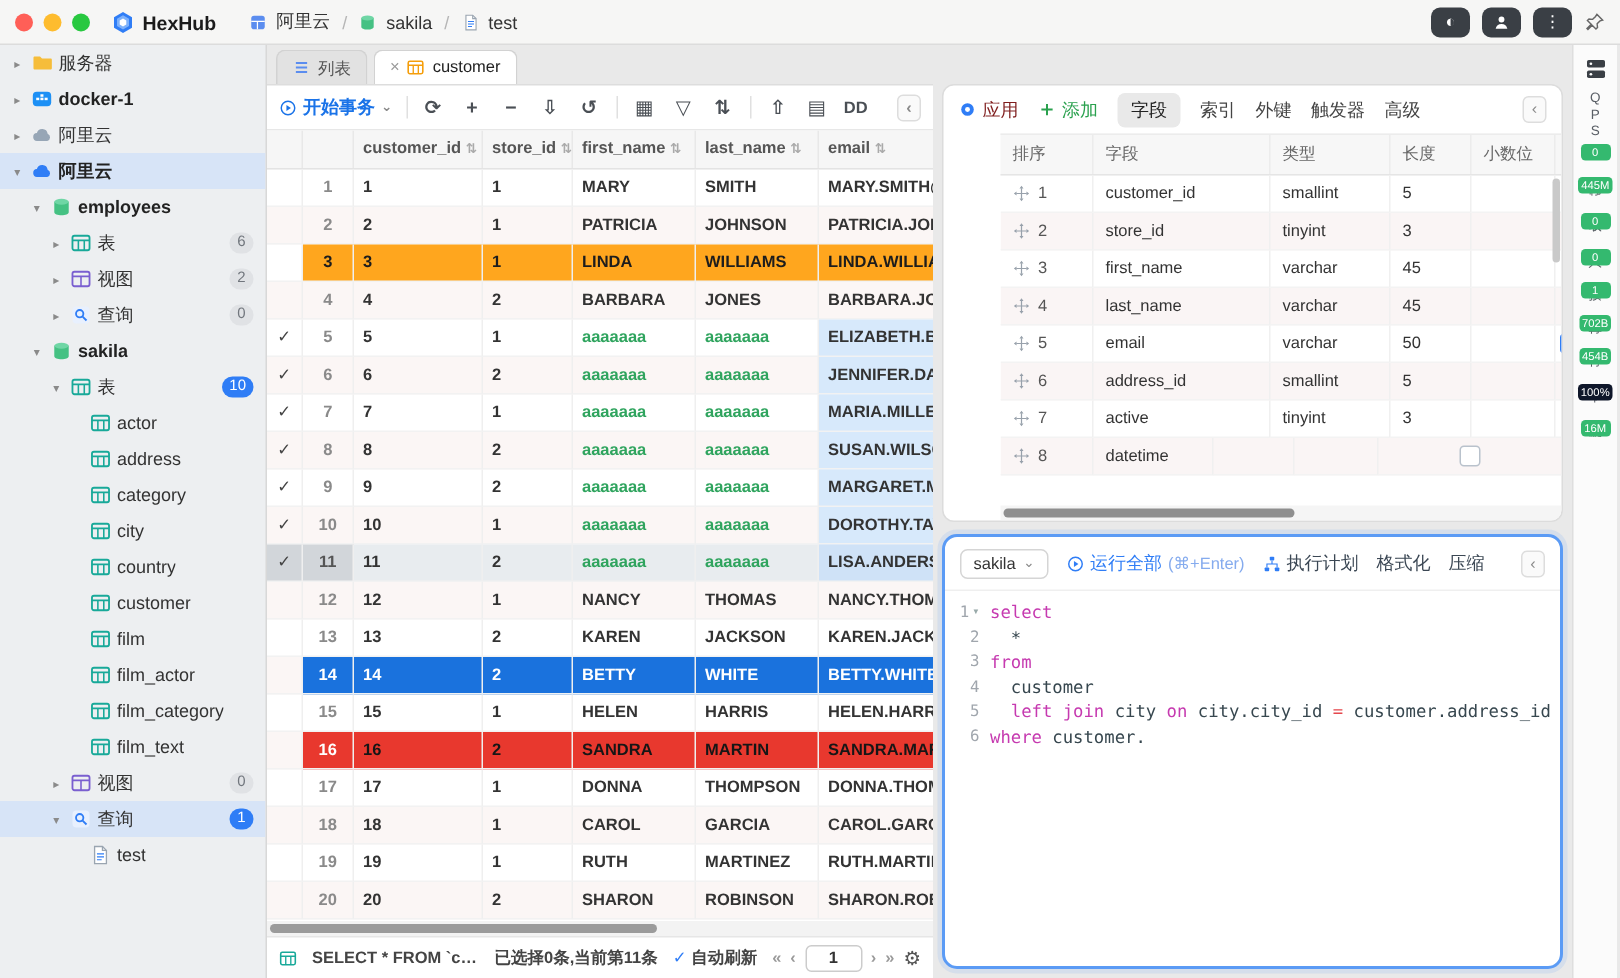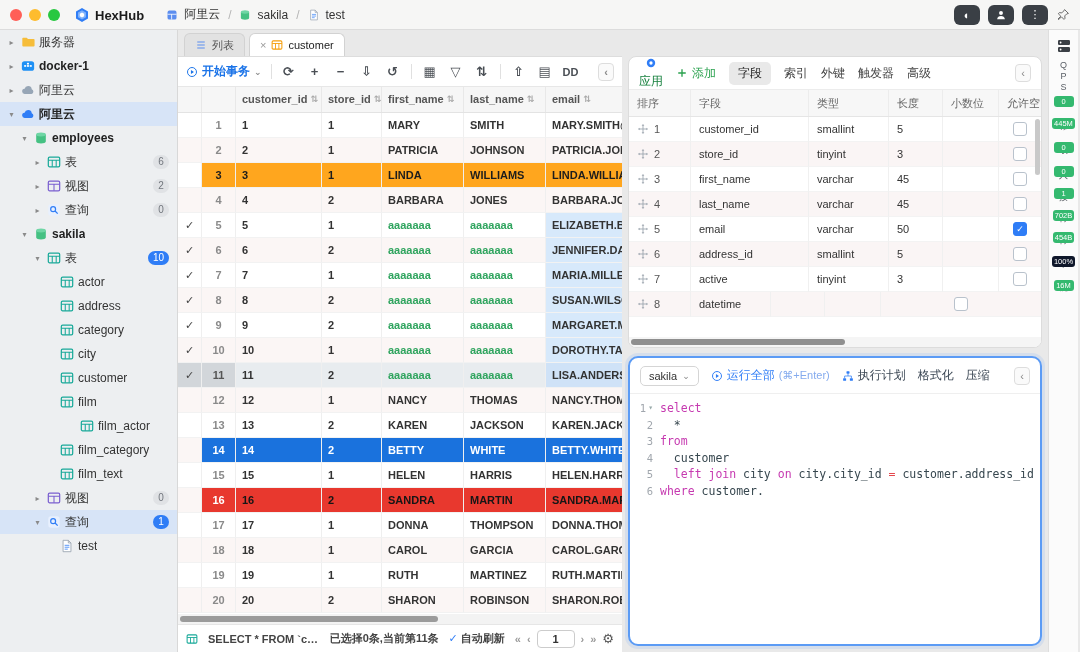--- a/index.html
+++ b/index.html
@@ -92,25 +92,25 @@
   .pagebox{width:38px;height:18px;border:1px solid #ccc;border-radius:4px;text-align:center;line-height:16px;font-size:11px;color:#333;background:#fff;}
   .gear{color:#555;font-size:13px;}
   .autoref{display:flex;align-items:center;gap:3px;}
   .autoref .chkmark{color:#2f7df6;font-size:11px;}
 
   
   .right{width:426px;flex:none;display:flex;flex-direction:column;padding:26px 6px 6px 6px;gap:8px;min-height:0;}
   .fieldpanel{height:292px;background:#fff;border:1px solid #dcdcdc;border-radius:8px;display:flex;flex-direction:column;overflow:hidden;flex:none;}
   .ftabs{height:32px;display:flex;align-items:center;gap:13px;padding:0 10px;font-size:12px;flex:none;}
   .ftab{display:flex;align-items:center;gap:4px;color:#444;}
-  .ftab.blue{color:#15803d;flex-direction:column;}
+  .ftab.blue{color:#7f1d1d;}
   .ftab.green{color:#2aa14e;}
   .ftab.active{background:#e9e9e9;border-radius:5px;padding:3px 9px;color:#222;}
   .ftabs .collapsebtn{margin-left:auto;}
-  .ftable{flex:1;display:flex;flex-direction:column;min-height:0;position:relative;}
+  .ftable{flex:1;display:flex;flex-direction:column;min-height:0;position:relative;padding-left:38px;}
   .fhead{display:flex;background:#f7f7f7;border-top:1px solid #ececec;border-bottom:1px solid #e5e5e5;flex:none;}
   .fhc{height:26px;line-height:26px;font-size:11px;color:#666;padding:0 8px;border-right:1px solid #ececec;white-space:nowrap;overflow:hidden;flex:none;}
   .frow{display:flex;}
   .frow:nth-child(even){background:#faf5f5;}
   .fc{height:25px;line-height:25px;font-size:11px;color:#333;padding:0 8px;border-right:1px solid #f0f0f0;border-bottom:1px solid #f3f3f3;white-space:nowrap;overflow:hidden;flex:none;display:flex;align-items:center;gap:5px;}
   .f0{width:62px}.f1{width:118px}.f2{width:80px}.f3{width:54px}.f4{width:56px}.f5{flex:1;justify-content:center;border-right:none;}
   .fidx{color:#555;}
   .chk{width:14px;height:14px;border:1.5px solid #b9c2cc;border-radius:3px;background:#fff;display:flex;align-items:center;justify-content:center;font-size:9px;color:#fff;}
   .chk.on{background:#2f7df6;border-color:#2f7df6;}
   .fscroll{height:10px;background:#f5f5f5;position:relative;flex:none;}
@@ -362,33 +362,43 @@
             <span class="lbl">city</span>
           </div>
           <div class="titem" style="padding-left: 45px;">
             <span class="arr"></span>
             <span class="ic">
               <svg viewBox="0 0 16 16">
                 <rect x="1.5" y="2.5" width="13" height="11" rx="1.5" fill="none" stroke="#18a999" stroke-width="1.4"></rect>
                 <path d="M1.5 6h13M6 6v7.5M10.5 6v7.5" stroke="#18a999" stroke-width="1.2"></path>
               </svg>
             </span>
-            <span class="lbl">customer</span>
+            <span class="lbl">country</span>
           </div>
           <div class="titem" style="padding-left: 45px;">
             <span class="arr"></span>
             <span class="ic">
               <svg viewBox="0 0 16 16">
                 <rect x="1.5" y="2.5" width="13" height="11" rx="1.5" fill="none" stroke="#18a999" stroke-width="1.4"></rect>
                 <path d="M1.5 6h13M6 6v7.5M10.5 6v7.5" stroke="#18a999" stroke-width="1.2"></path>
               </svg>
             </span>
+            <span class="lbl">customer</span>
+          </div>
+          <div class="titem" style="padding-left: 45px;">
+            <span class="arr"></span>
+            <span class="ic">
+              <svg viewBox="0 0 16 16">
+                <rect x="1.5" y="2.5" width="13" height="11" rx="1.5" fill="none" stroke="#18a999" stroke-width="1.4"></rect>
+                <path d="M1.5 6h13M6 6v7.5M10.5 6v7.5" stroke="#18a999" stroke-width="1.2"></path>
+              </svg>
+            </span>
             <span class="lbl">film</span>
           </div>
-          <div class="titem" style="padding-left: 45px; margin-left: 20px;">
+          <div class="titem" style="padding-left: 45px;">
             <span class="arr"></span>
             <span class="ic">
               <svg viewBox="0 0 16 16">
                 <rect x="1.5" y="2.5" width="13" height="11" rx="1.5" fill="none" stroke="#18a999" stroke-width="1.4"></rect>
                 <path d="M1.5 6h13M6 6v7.5M10.5 6v7.5" stroke="#18a999" stroke-width="1.2"></path>
               </svg>
             </span>
             <span class="lbl">film_actor</span>
           </div>
           <div class="titem" style="padding-left: 45px;">

